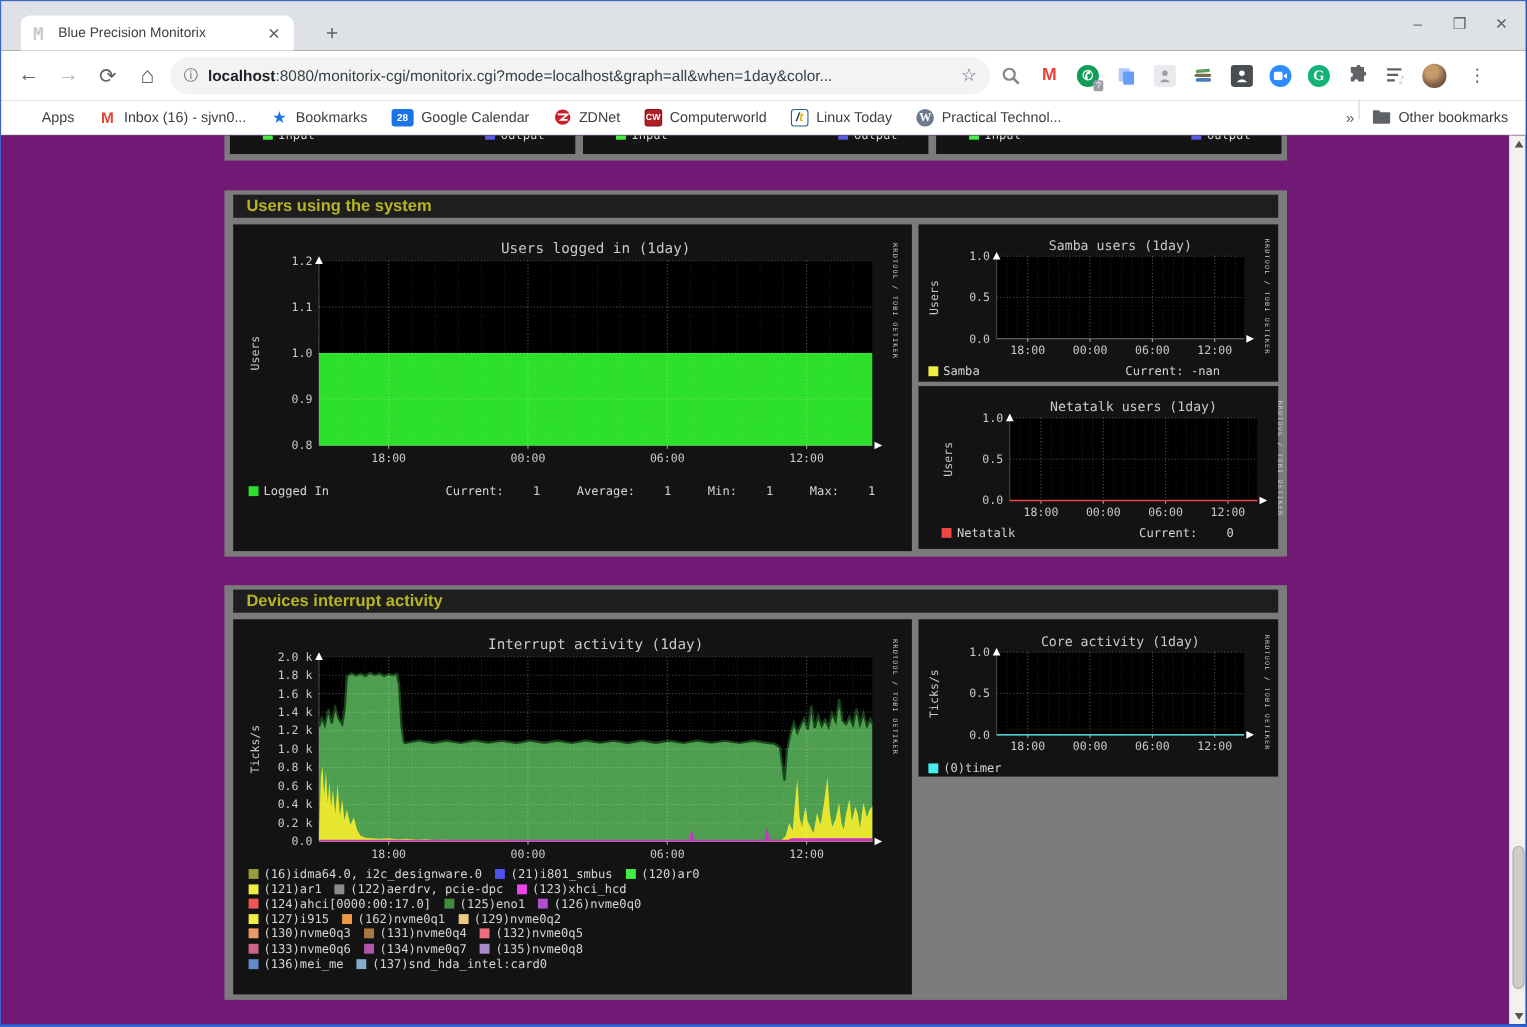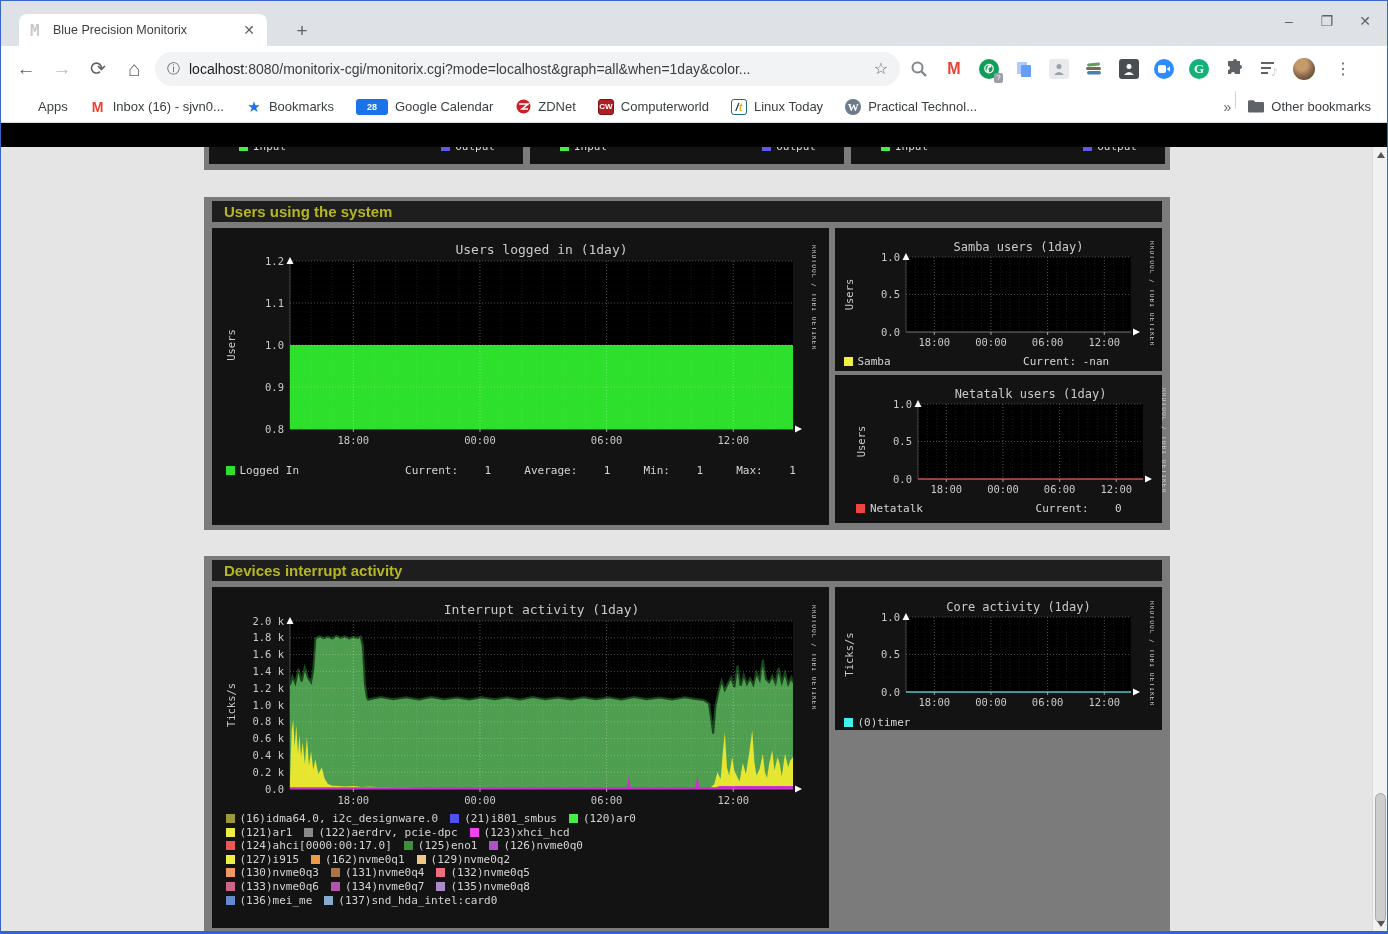--- a/index.html
+++ b/index.html
@@ -15,36 +15,36 @@
   .wctrl { position:absolute; right:14px; top:12px; display:flex; gap:22px; color:#5f6368; font-size:14px; }
   .wctrl span { width:16px; text-align:center; }
 
   
   .toolbar { height:45px; background:#fff; display:flex; align-items:center; padding:0 8px 0 10px; flex:none; }
   .navbtn { width:30px; height:30px; display:flex; align-items:center; justify-content:center; color:#5f6368; font-size:19px; margin-right:6px; border-radius:50%; }
   .navbtn.dis { color:#b8bcc1; }
   .omnibox { width:745px; height:34px; background:#f1f3f4; border-radius:17px; display:flex; align-items:center; padding:0 12px; margin-right:8px; }
   .omni-info { color:#5f6368; font-size:13px; margin-right:9px; }
   .omni-url { font-size:14px; color:#202124; white-space:nowrap; overflow:hidden; flex:1; }
-  .omni-url .host { color:#202124; font-weight:normal; }
+  .omni-url .host { color:#202124; font-weight:bold; }
   .omni-url .rest { color:#3c4043; font-weight:normal; }
   .omni-star { color:#5f6368; font-size:16px; margin-left:8px; }
   .extrow { display:flex; align-items:center; gap:13px; }
   .ext { width:22px; height:22px; display:flex; align-items:center; justify-content:center; position:relative; }
   .menu-dots { color:#5f6368; font-size:16px; margin-left:4px; }
 
   
   .bookmarks { height:32px; background:#fff; border-bottom:1px solid #d7dade; display:flex; padding:0 14px; flex:none; font-size:13px; color:#3c4043; }
   .bm { display:flex; align-items:center; margin-right:22px; white-space:nowrap; }
   .bm .bmi { margin-right:7px; width:16px; height:16px; display:flex; align-items:center; justify-content:center; flex:none; }
   .bm-spacer { flex:1; }
   .bm-sep { width:1px; height:18px; background:#d0d3d7; margin:0 12px 0 4px; }
 
   
-  .content { flex:1; background:#e5e5e5; position:relative; overflow:hidden;margin-top:24px; }
+  .content { flex:1; background:#701a75; position:relative; overflow:hidden; }
   .pagecol { position:absolute; left:203px; top:0; width:966px; }
 
   .section { background:#7b7b7b; padding:4px 8px 5px 8px; }
   .sec-head { background:#1e1e1e; height:21px; line-height:21px; padding-left:12px; font-size:15px; font-weight:bold; color:#b6b622; margin-bottom:6px; }
   .sec-row { display:flex; gap:6px; }
   .panel { background:#131313; }
   .rightcol { display:flex; flex-direction:column; gap:4px; width:327px; }
 
   .top-crop { height:23px; background:#7b7b7b; display:flex; gap:7px; padding:0 5px 6px 5px; overflow:hidden; }
   .mini { flex:1; background:#141414; position:relative; overflow:hidden; }
@@ -200,21 +200,21 @@
     </div>
     <div class="bm">
       <span class="bmi" style="color:#ea4335;font-weight:bold;font-size:14px;">M</span>
       <span>Inbox (16) - sjvn0...</span>
     </div>
     <div class="bm">
       <span class="bmi" style="color:#1a73e8;font-size:15px;">★</span>
       <span>Bookmarks</span>
     </div>
     <div class="bm">
-      <span class="bmi icsq" style="background:#1a73e8;color:#fff;font-size:9px;width:32px;height:16px;">28</span>
+      <span class="bmi icsq" style="background:#1a73e8;color:#fff;font-size:9px;width:20px;height:16px;">28</span>
       <span>Google Calendar</span>
     </div>
     <div class="bm">
       <span class="bmi">
         <svg width="15" height="15" viewBox="0 0 15 15">
             <circle cx="7.5" cy="7.5" r="7" fill="#c92127"></circle>
             <path d="M3 5 h9 l-6 5 h6" stroke="#fff" stroke-width="1.6" fill="none"></path>
           </svg>
       </span>
       <span>ZDNet</span>

